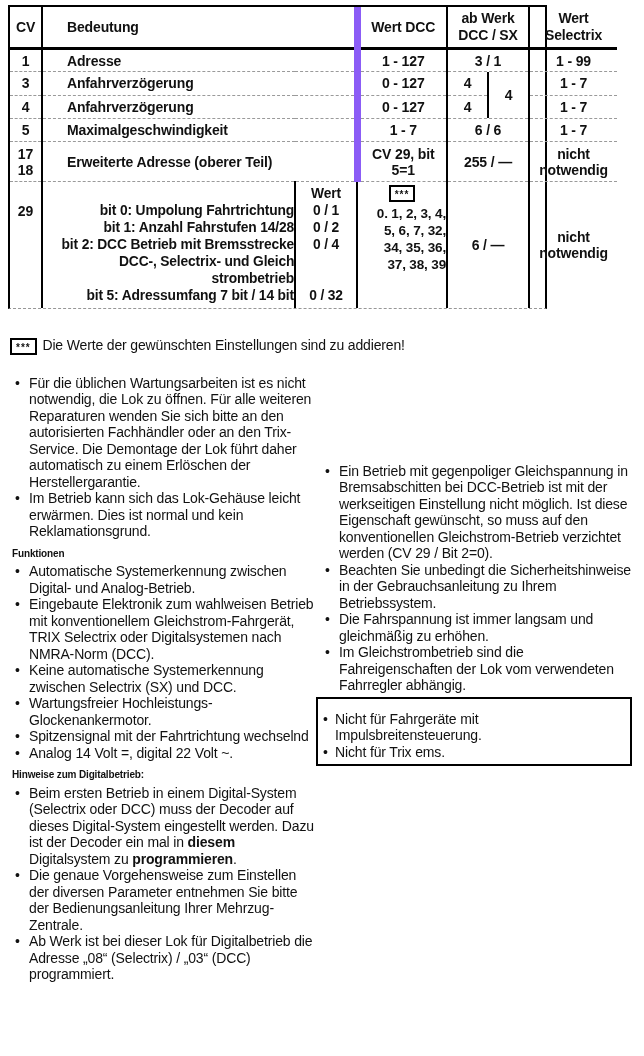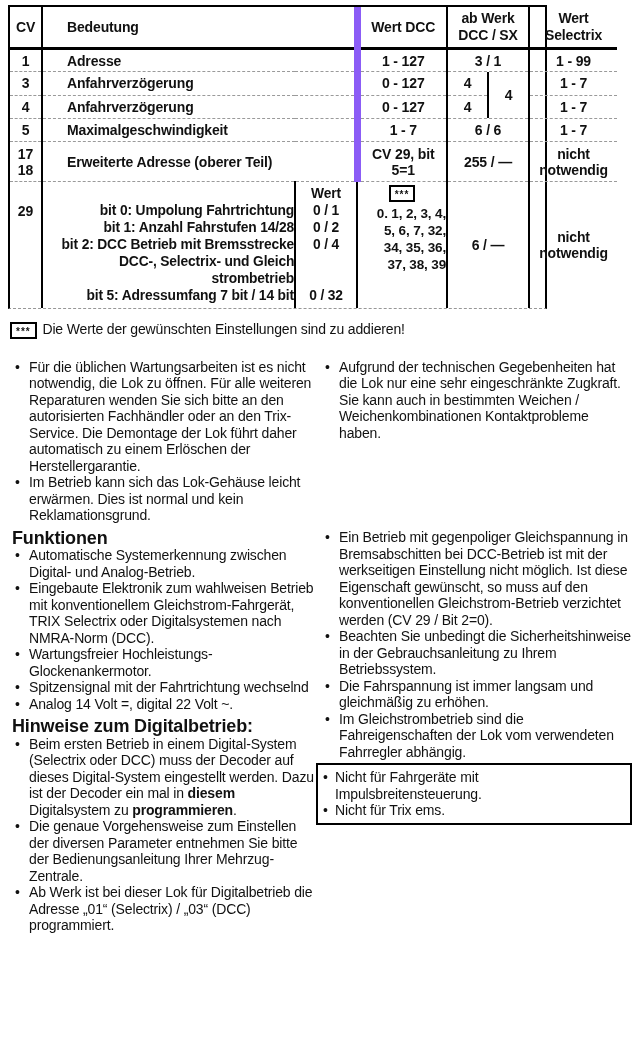--- a/index.html
+++ b/index.html
@@ -59,35 +59,35 @@
     border:2px solid #000;
     font-size:10px;font-weight:bold;
     letter-spacing:1px;
     line-height:11px;
     padding:2px 4px 0 4px;
     vertical-align:middle;
   }
   .r29-markerwrap{text-align:center;height:20px;}
   .r29vals{white-space:pre-line;text-align:right;line-height:17px;}
   
-  .footnote{margin:12px 0 0 10px;font-size:14px;line-height:17px;}
+  .footnote{margin:28px 0 0 10px;font-size:14px;line-height:17px;}
   .footnote .marker-box{margin-right:2px;}
   
   .columns{display:flex;margin:20px 0 0 12px;}
   .col{font-size:14px;line-height:16.5px;}
   .col-left{width:303px;}
   .col-right{width:310px;margin-left:7px;}
   .b-item{position:relative;padding-left:17px;margin:0;overflow-wrap:break-word;}
   .b-item::before{content:"•";position:absolute;left:3px;top:0;}
-  .sec-title{font-weight:bold;margin:6px 0 1px 0;font-size:18px;}
+  .sec-title{font-weight:bold;margin:6px 0 1px 0;font-size:10px;}
   .spacer{height:88px;}
   .warnbox{
     border:2.5px solid #000;
     margin:3px 0 0 -6px;
-    padding:4px 2px 4px 2px;
+    padding:12px 2px 4px 2px;
   }
   .warnbox .b-item{padding-left:15px;}
   b{font-weight:bold;}
 </style>
 </head>
 <body>
 
 <div class="page">
 
   <div class="tablewrap">
@@ -201,32 +201,32 @@
 
   <div class="columns">
 
     <div class="col col-left">
       <div class="b-item">Für die üblichen Wartungsarbeiten ist es nicht notwendig, die Lok zu öffnen. Für alle weiteren Reparaturen wenden Sie sich bitte an den autorisierten Fachhändler oder an den Trix-Service. Die Demontage der Lok führt daher automatisch zu einem Erlöschen der Herstellergarantie.</div>
       <div class="b-item">Im Betrieb kann sich das Lok-Gehäuse leicht erwärmen. Dies ist normal und kein Reklamationsgrund.</div>
 
       <div class="sec-title">Funktionen</div>
       <div class="b-item">Automatische Systemerkennung zwischen Digital- und Analog-Betrieb.</div>
       <div class="b-item">Eingebaute Elektronik zum wahlweisen Betrieb mit konventionellem Gleichstrom-Fahrgerät, TRIX Selectrix oder Digitalsystemen nach NMRA-Norm (DCC).</div>
+      <div class="b-item">Keine automatische Systemerkennung zwischen Selectrix (SX) und DCC.</div>
       <div class="b-item">Wartungsfreier Hochleistungs-Glockenankermotor.</div>
       <div class="b-item">Spitzensignal mit der Fahrtrichtung wechselnd</div>
       <div class="b-item">Analog 14 Volt =, digital 22 Volt ~.</div>
 
       <div class="sec-title">Hinweise zum Digitalbetrieb:</div>
       <div class="b-item">Beim ersten Betrieb in einem Digital-System (Selectrix oder DCC) muss der Decoder auf dieses Digital-System eingestellt werden. Dazu ist der Decoder ein mal in <b>diesem</b> Digitalsystem zu <b>programmieren</b>.</div>
       <div class="b-item">Die genaue Vorgehensweise zum Einstellen der diversen Parameter entnehmen Sie bitte der Bedienungsanleitung Ihrer Mehrzug-Zentrale.</div>
-      <div class="b-item">Ab Werk ist bei dieser Lok für Digitalbetrieb die Adresse „01“ (Selectrix) / „03“ (DCC) programmiert.</div>
+      <div class="b-item">Ab Werk ist bei dieser Lok für Digitalbetrieb die Adresse „08“ (Selectrix) / „03“ (DCC) programmiert.</div>
     </div>
 
     <div class="col col-right">
-      <div class="b-item">Aufgrund der technischen Gegebenheiten hat die Lok nur eine sehr eingeschränkte Zugkraft. Sie kann auch in bestimmten Weichen / Weichenkombinationen Kontaktprobleme haben.</div>
       <div class="spacer"></div>
       <div class="b-item">Ein Betrieb mit gegenpoliger Gleichspannung in Bremsabschitten bei DCC-Betrieb ist mit der werkseitigen Einstellung nicht möglich. Ist diese Eigenschaft gewünscht, so muss auf den konventionellen Gleichstrom-Betrieb verzichtet werden (CV 29 / Bit 2=0).</div>
 
       <div class="b-item">Beachten Sie unbedingt die Sicherheitshinweise in der Gebrauchsanleitung zu Ihrem Betriebssystem.</div>
       <div class="b-item">Die Fahrspannung ist immer langsam und gleichmäßig zu erhöhen.</div>
       <div class="b-item">Im Gleichstrombetrieb sind die Fahreigenschaften der Lok vom verwendeten Fahrregler abhängig.</div>
 
       <div class="warnbox">
         <div class="b-item">Nicht für Fahrgeräte mit Impulsbreitensteuerung.</div>
         <div class="b-item">Nicht für Trix ems.</div>

